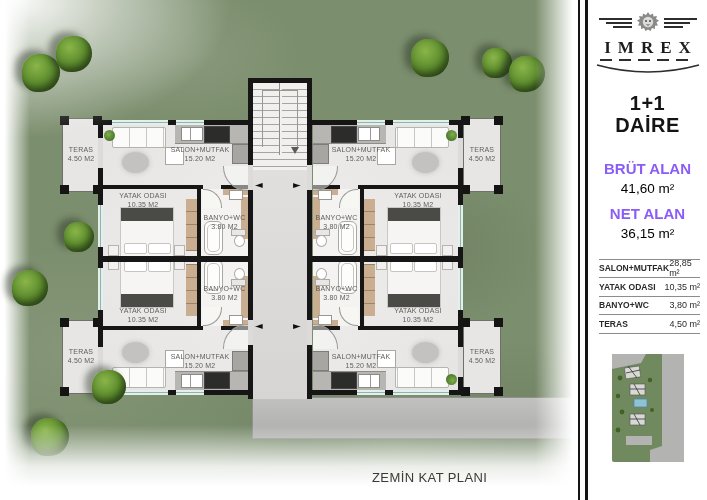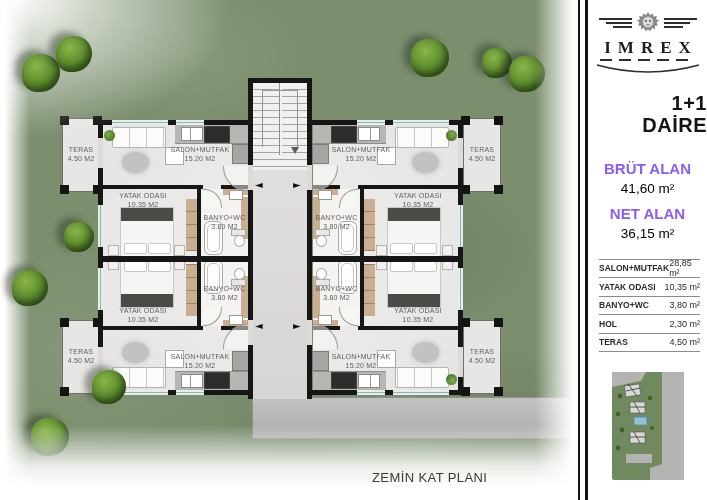--- a/index.html
+++ b/index.html
@@ -119,21 +119,21 @@
   .flank{display:flex;flex-direction:column;gap:2.5px}
   .flank.l{align-items:flex-end}.flank.r{align-items:flex-start}
   .flank i{display:block;height:1.5px;background:#2d2d2d}
   .flank i:nth-child(1){width:33px}.flank i:nth-child(2){width:26px}.flank i:nth-child(3){width:19px}
   .crest{display:inline-flex}
   .brand{font-family:"Liberation Serif",serif;font-size:17px;letter-spacing:7px;padding-left:7px;
     color:#1d1d1d;margin-top:2px;font-weight:600}
   .brand-rule{height:1.5px;margin:1px 12px 0;
     background:repeating-linear-gradient(to right,#2d2d2d 0 12px,transparent 12px 19px)}
   .swoosh{display:block;margin:2px auto 0}
-  .unit{margin-top:14px;text-align:right}
+  .unit{margin-top:14px;text-align:center}
   .u1,.u2{font-size:20px;font-weight:bold;line-height:22px;letter-spacing:.5px;color:#141414}
   .areas{margin-top:24px;text-align:center}
   .a-lab{font-size:15px;font-weight:bold;margin-top:9px;color:#8b5cf6}
   .a-val{font-size:13.5px;margin-top:4px;color:#000000}
   .rtable{margin:18px 7px 0 11px;border-top:1px solid #8c8c8c}
   .trow{display:flex;justify-content:space-between;align-items:center;height:17.5px;border-bottom:1px solid #8c8c8c}
   .tlab{font-size:8.5px;font-weight:bold;color:#2a2a2a}
   .tval{font-size:9px;color:#2a2a2a}
   .siteplan{margin:20px auto 0;width:72px;height:108px}
 </style>
@@ -482,24 +482,20 @@
           </div>
         <div class="trow">
             <span class="tlab">YATAK ODASI</span>
             <span class="tval">10,35 m²</span>
           </div>
         <div class="trow">
             <span class="tlab">BANYO+WC</span>
             <span class="tval">3,80 m²</span>
           </div>
         <div class="trow">
-            <span class="tlab">HOL</span>
-            <span class="tval">2,30 m²</span>
-          </div>
-        <div class="trow">
             <span class="tlab">TERAS</span>
             <span class="tval">4,50 m²</span>
           </div>
       </div>
       <div class="siteplan">
         <svg width="72" height="108" viewBox="0 0 72 108">
           <rect x="0" y="0" width="72" height="108" rx="2" fill="#70895f"></rect>
           <polygon points="50,0 72,0 72,108 38,108 38,96 50,92" fill="#b3b3b1"></polygon>
           <polygon points="0,0 34,0 29,9 0,15" fill="#b3b3b1"></polygon>
           <rect x="14" y="82" width="26" height="9" fill="#b3b3b1"></rect>

